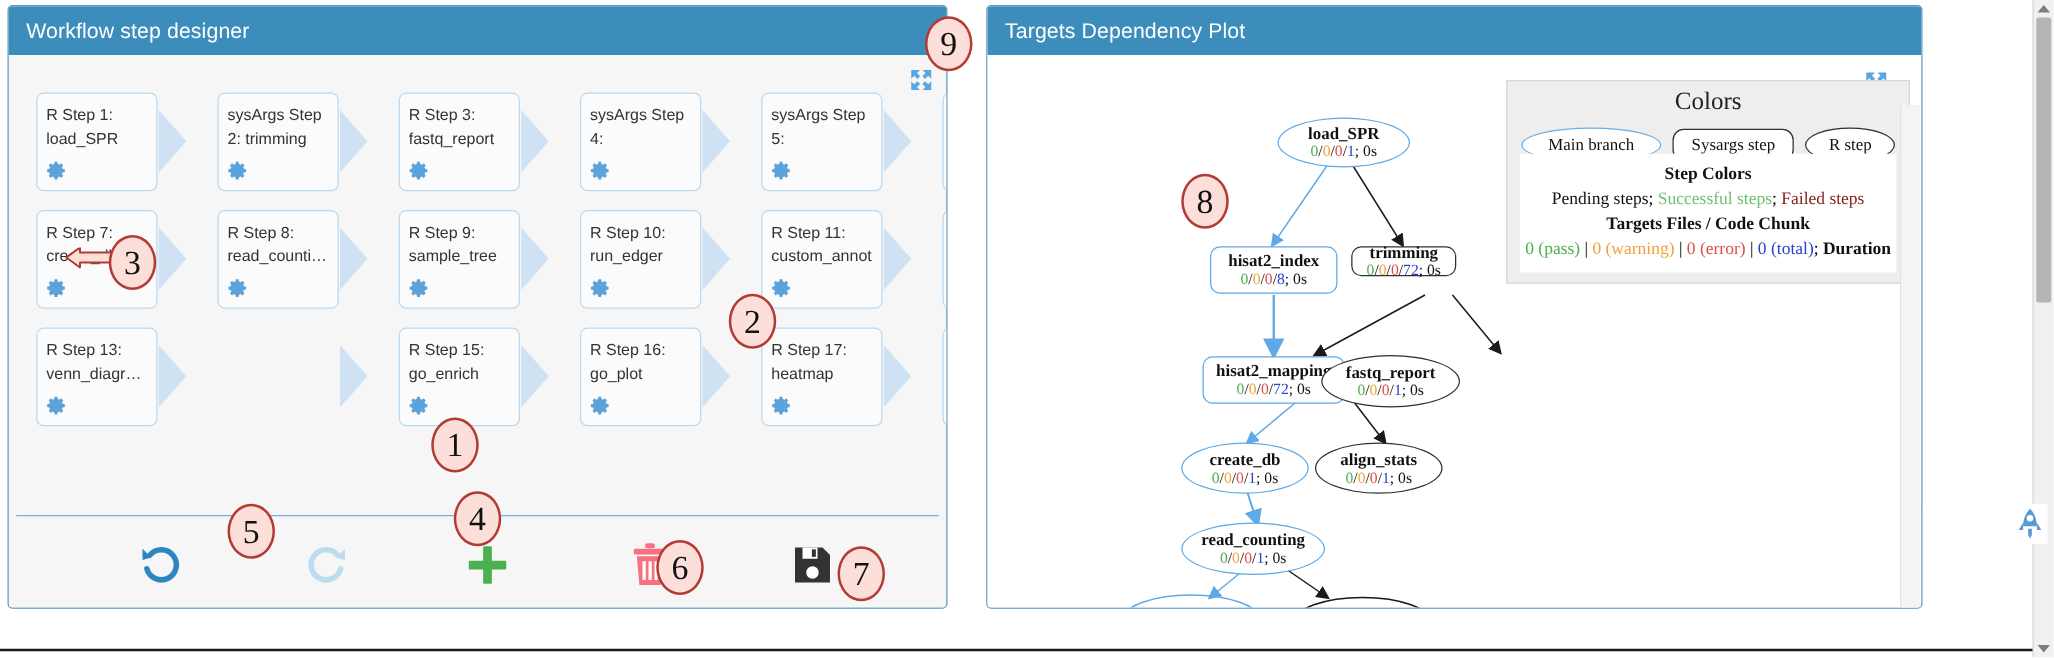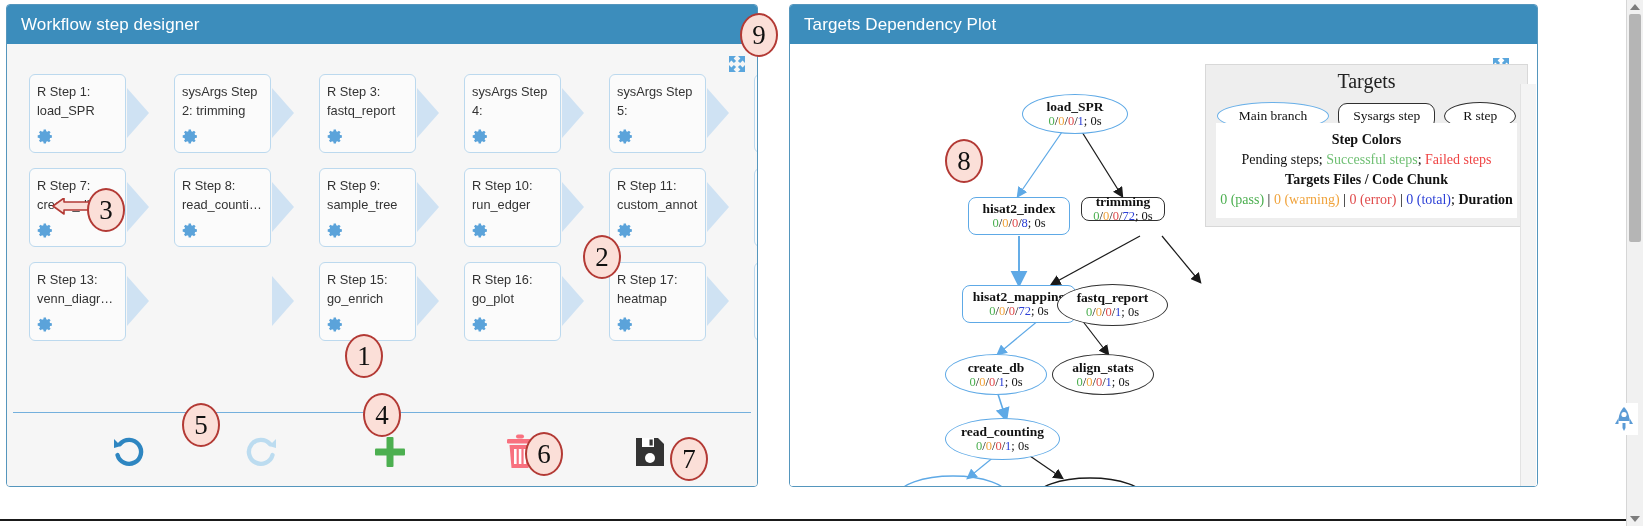--- a/index.html
+++ b/index.html
@@ -177,21 +177,21 @@
     bottom: 8px;
     background: #ffffff;
     padding: 7px 4px 8px 4px;
     text-align: center;
     line-height: 20px;
     font-size: 14px;
   }
   .legend-colors .hd { font-weight: bold; color: #111; }
   .c-pending { color: #111111; }
   .c-success { color: #6fbf73; }
-  .c-failed  { color: #ef4444; font-family: Liberation Serif, serif; }
+  .c-failed  { color: #7f1d1d; font-family: Liberation Serif, serif; }
   .c-pass    { color: #4caf50; }
   .c-warning { color: #f0a33c; }
   .c-error   { color: #e04b4b; }
   .c-total   { color: #2b3fd6; }
   .c-dur     { color: #111111; font-weight: bold; }
 
   
   .gnode {
     position: absolute;
     font-family: "Liberation Serif", serif;
@@ -631,21 +631,21 @@
           <span class="nm">align_stats</span>
           <span class="st"><span class="c-pass">0</span><span style="color:#111">/</span><span class="c-warning">0</span><span style="color:#111">/</span><span class="c-error">0</span><span style="color:#111">/</span><span class="c-total">1</span><span style="color:#111">; 0s</span></span>
         </div>
 
         <div class="gnode shape-ellipse-blue" style="left:155px; top:374px; width:115px; height:42px;">
           <span class="nm">read_counting</span>
           <span class="st"><span class="c-pass">0</span><span style="color:#111">/</span><span class="c-warning">0</span><span style="color:#111">/</span><span class="c-error">0</span><span style="color:#111">/</span><span class="c-total">1</span><span style="color:#111">; 0s</span></span>
         </div>
 
         <div class="legends-box">
-          <div class="legends-title">Targets</div>
+          <div class="legends-title">Colors</div>
           <div class="legend-shapes">
             <span class="lg-pill lg-ellipse-blue">Main branch</span>
             <span class="lg-pill lg-rrect">Sysargs step</span>
             <span class="lg-pill lg-ellipse-black">R step</span>
           </div>
           <div class="legend-colors">
             <div class="hd">Step Colors</div>
             <div>
               <span class="c-pending">Pending steps</span><span>; </span><span class="c-success">Successful steps</span><span>; </span><span class="c-failed">Failed steps</span>
             </div>

